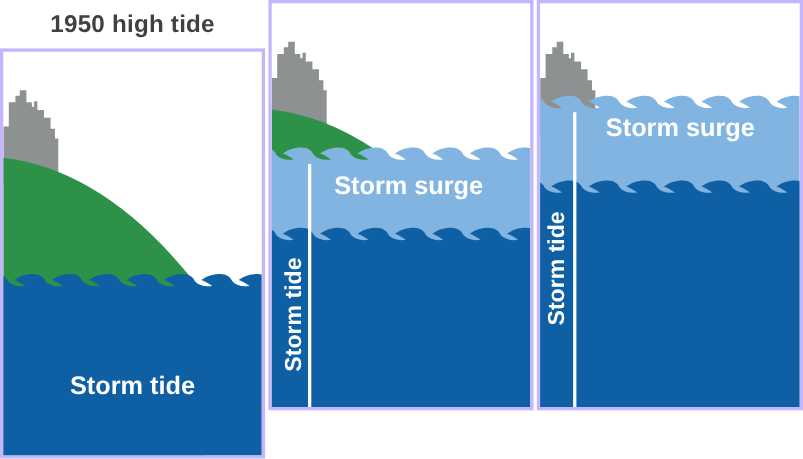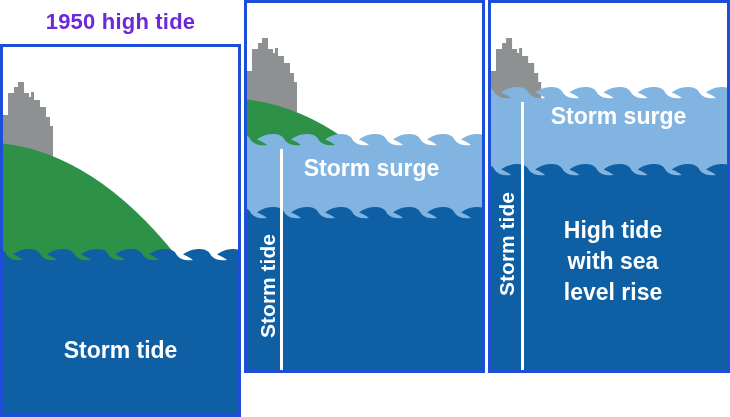--- a/index.html
+++ b/index.html
@@ -9,27 +9,27 @@
     background:#fff;
     display:grid;
     grid-template-columns:241px 241px 242px;
     column-gap:3px;
     font-family:"Liberation Sans","DejaVu Sans",sans-serif;
   }
   .col{display:flex;flex-direction:column;}
   .panel-title{
     height:44px;
     display:flex;align-items:center;justify-content:center;
-    font-size:22px;font-weight:700;color:#6d28d9;
+    font-size:22px;font-weight:700;color:#404040;
     letter-spacing:.2px;
   }
   .panel{
     box-sizing:border-box;
     height:373px;
-    border:3px solid #1d4ed8;
+    border:3px solid #c4b5fd;
     background:#ffffff;
     position:relative;
     overflow:hidden;
   }
   .panel svg{position:absolute;left:0;top:0;width:100%;height:100%;display:block;}
   .wlabel{
     position:absolute;
     color:#ffffff;font-weight:700;
     text-align:center;
     line-height:1.15;
@@ -88,17 +88,16 @@
   <div class="col">
     <div class="panel">
       <svg viewBox="0 0 235 367" preserveAspectRatio="none">
         <path d="M0,120 L0,68 H5 V46 H11 V40 H15 V35 H21 V46 H26 V50 H28 V45 H31 V53 H37 V60 H43 V70 H47 V79 H50 V120 Z" fill="#8E9192"></path>
         <path d="M -24,89.5 C -18,85.1 -12,84.0 -7,84.0 C -1,84.0 3,87.3 4,90.5 C 8,94.9 14,96 20,94.9 C 17,92.7 13,90.5 10,89.5 C 16,85.1 22,84.0 27,84.0 C 33,84.0 37,87.3 38,90.5 C 42,94.9 48,96 54,94.9 C 51,92.7 47,90.5 44,89.5 C 50,85.1 56,84.0 61,84.0 C 67,84.0 71,87.3 72,90.5 C 76,94.9 82,96 88,94.9 C 85,92.7 81,90.5 78,89.5 C 84,85.1 90,84.0 95,84.0 C 101,84.0 105,87.3 106,90.5 C 110,94.9 116,96 122,94.9 C 119,92.7 115,90.5 112,89.5 C 118,85.1 124,84.0 129,84.0 C 135,84.0 139,87.3 140,90.5 C 144,94.9 150,96 156,94.9 C 153,92.7 149,90.5 146,89.5 C 152,85.1 158,84.0 163,84.0 C 169,84.0 173,87.3 174,90.5 C 178,94.9 184,96 190,94.9 C 187,92.7 183,90.5 180,89.5 C 186,85.1 192,84.0 197,84.0 C 203,84.0 207,87.3 208,90.5 C 212,94.9 218,96 224,94.9 C 221,92.7 217,90.5 214,89.5 C 220,85.1 226,84.0 231,84.0 C 237,84.0 241,87.3 242,90.5 C 246,94.9 252,96 258,94.9 C 255,92.7 251,90.5 248,89.5 C 254,85.1 260,84.0 265,84.0 C 271,84.0 275,87.3 276,90.5 C 280,94.9 286,96 292,94.9 C 289,92.7 285,90.5 282,89.5 L 265,96 L 265,387 L -30,387 Z" fill="#82B4E1"></path>
         <path d="M -24,166.5 C -18,162.1 -12,161.0 -7,161.0 C -1,161.0 3,164.3 4,167.5 C 8,171.9 14,173 20,171.9 C 17,169.7 13,167.5 10,166.5 C 16,162.1 22,161.0 27,161.0 C 33,161.0 37,164.3 38,167.5 C 42,171.9 48,173 54,171.9 C 51,169.7 47,167.5 44,166.5 C 50,162.1 56,161.0 61,161.0 C 67,161.0 71,164.3 72,167.5 C 76,171.9 82,173 88,171.9 C 85,169.7 81,167.5 78,166.5 C 84,162.1 90,161.0 95,161.0 C 101,161.0 105,164.3 106,167.5 C 110,171.9 116,173 122,171.9 C 119,169.7 115,167.5 112,166.5 C 118,162.1 124,161.0 129,161.0 C 135,161.0 139,164.3 140,167.5 C 144,171.9 150,173 156,171.9 C 153,169.7 149,167.5 146,166.5 C 152,162.1 158,161.0 163,161.0 C 169,161.0 173,164.3 174,167.5 C 178,171.9 184,173 190,171.9 C 187,169.7 183,167.5 180,166.5 C 186,162.1 192,161.0 197,161.0 C 203,161.0 207,164.3 208,167.5 C 212,171.9 218,173 224,171.9 C 221,169.7 217,167.5 214,166.5 C 220,162.1 226,161.0 231,161.0 C 237,161.0 241,164.3 242,167.5 C 246,171.9 252,173 258,171.9 C 255,169.7 251,167.5 248,166.5 C 254,162.1 260,161.0 265,161.0 C 271,161.0 275,164.3 276,167.5 C 280,171.9 286,173 292,171.9 C 289,169.7 285,167.5 282,166.5 L 265,173 L 265,387 L -30,387 Z" fill="#0E5FA4"></path>
       </svg>
       <div class="tide-line tide-line-3"></div>
       <div class="wlabel surge-label-3">Storm surge</div>
       <div class="tide-label tide-label-3">Storm tide</div>
-      <div class="wlabel rise-label">High tide with sea level rise</div>
     </div>
   </div>
 
 </div>
 
 </body></html>

